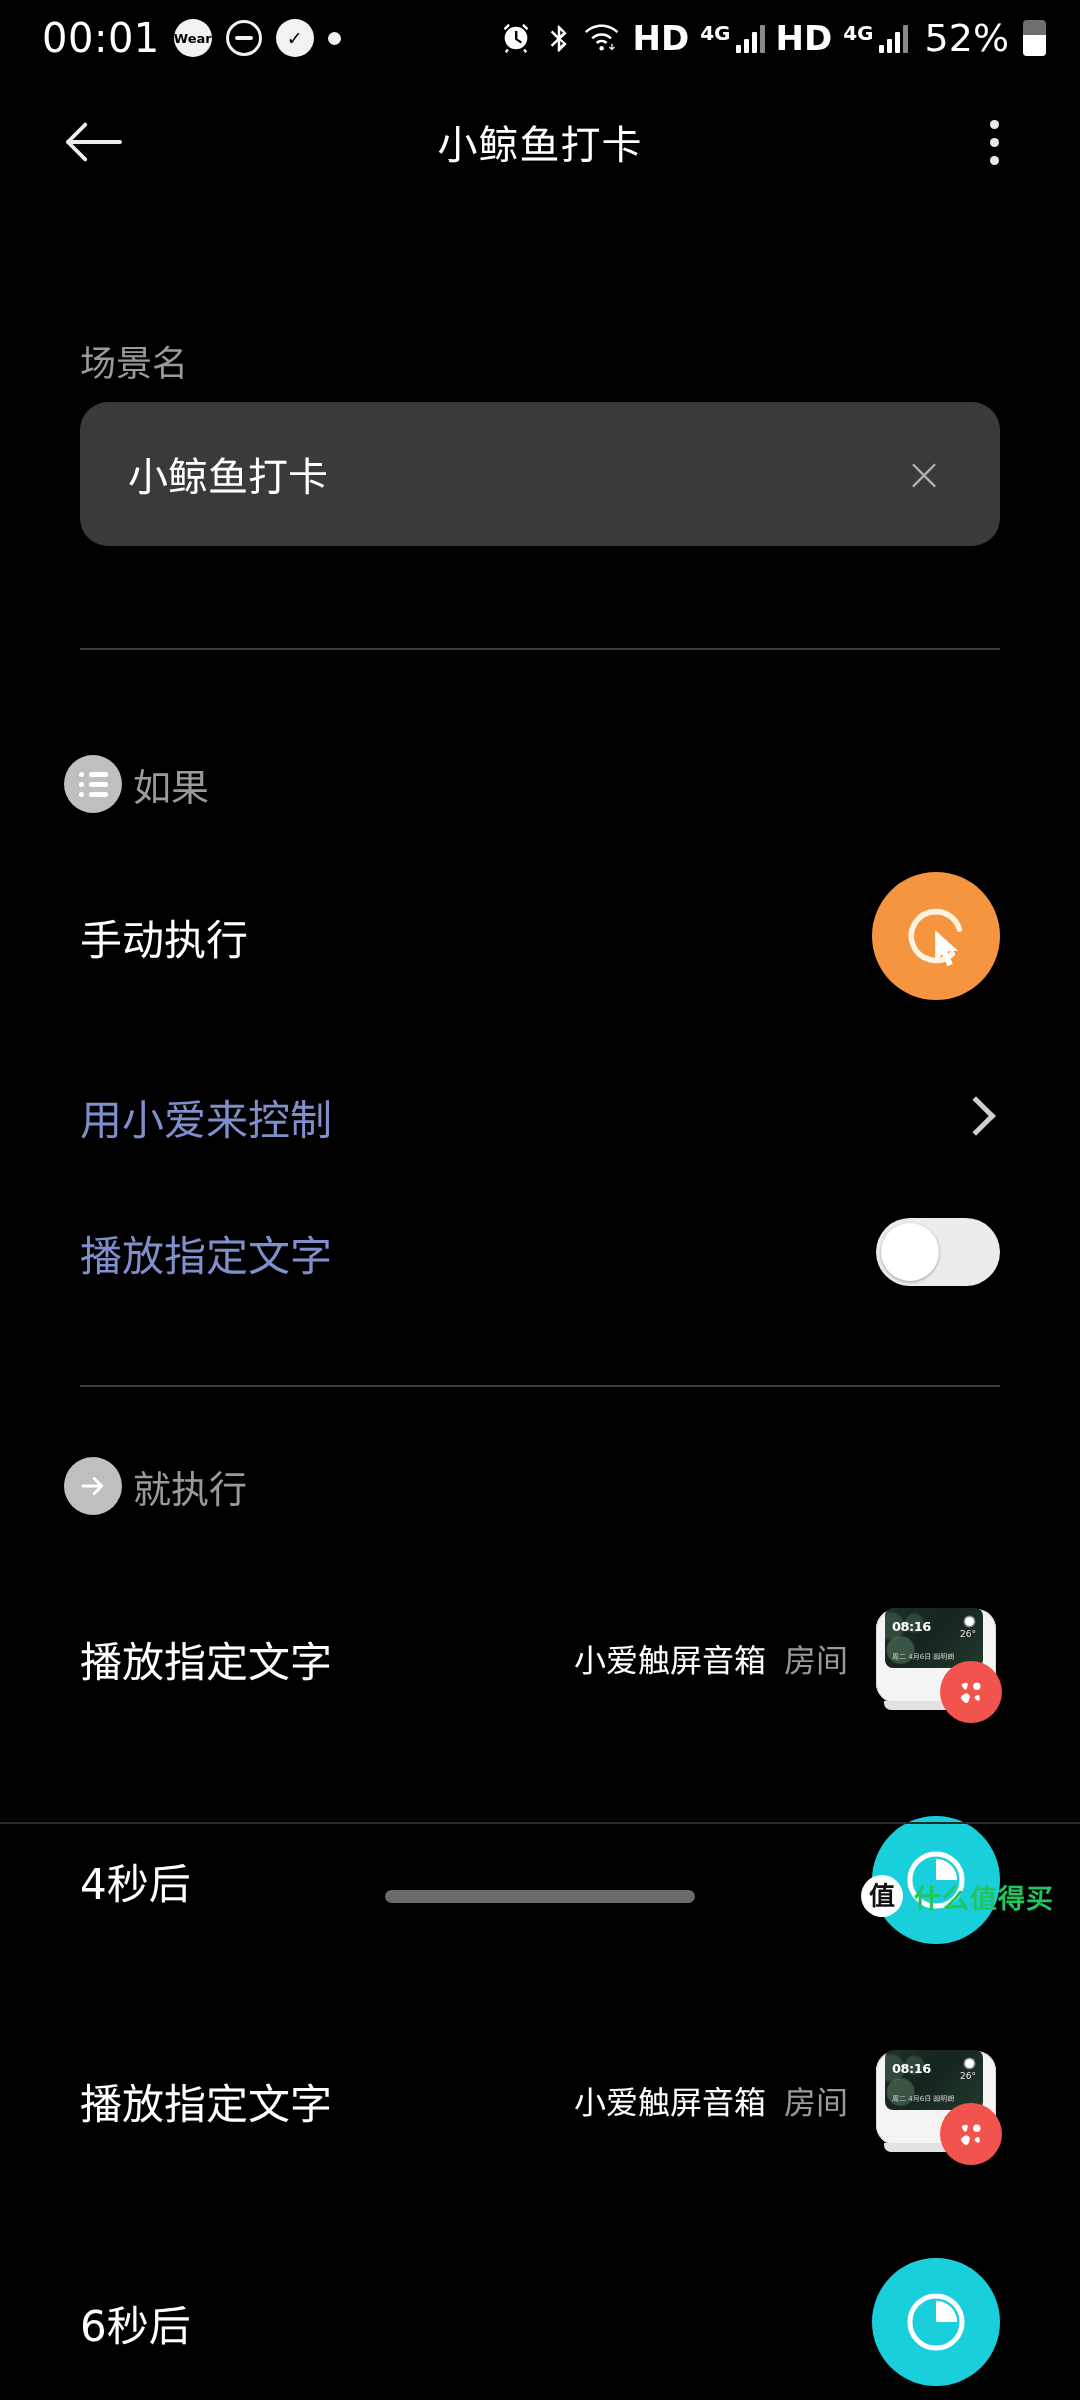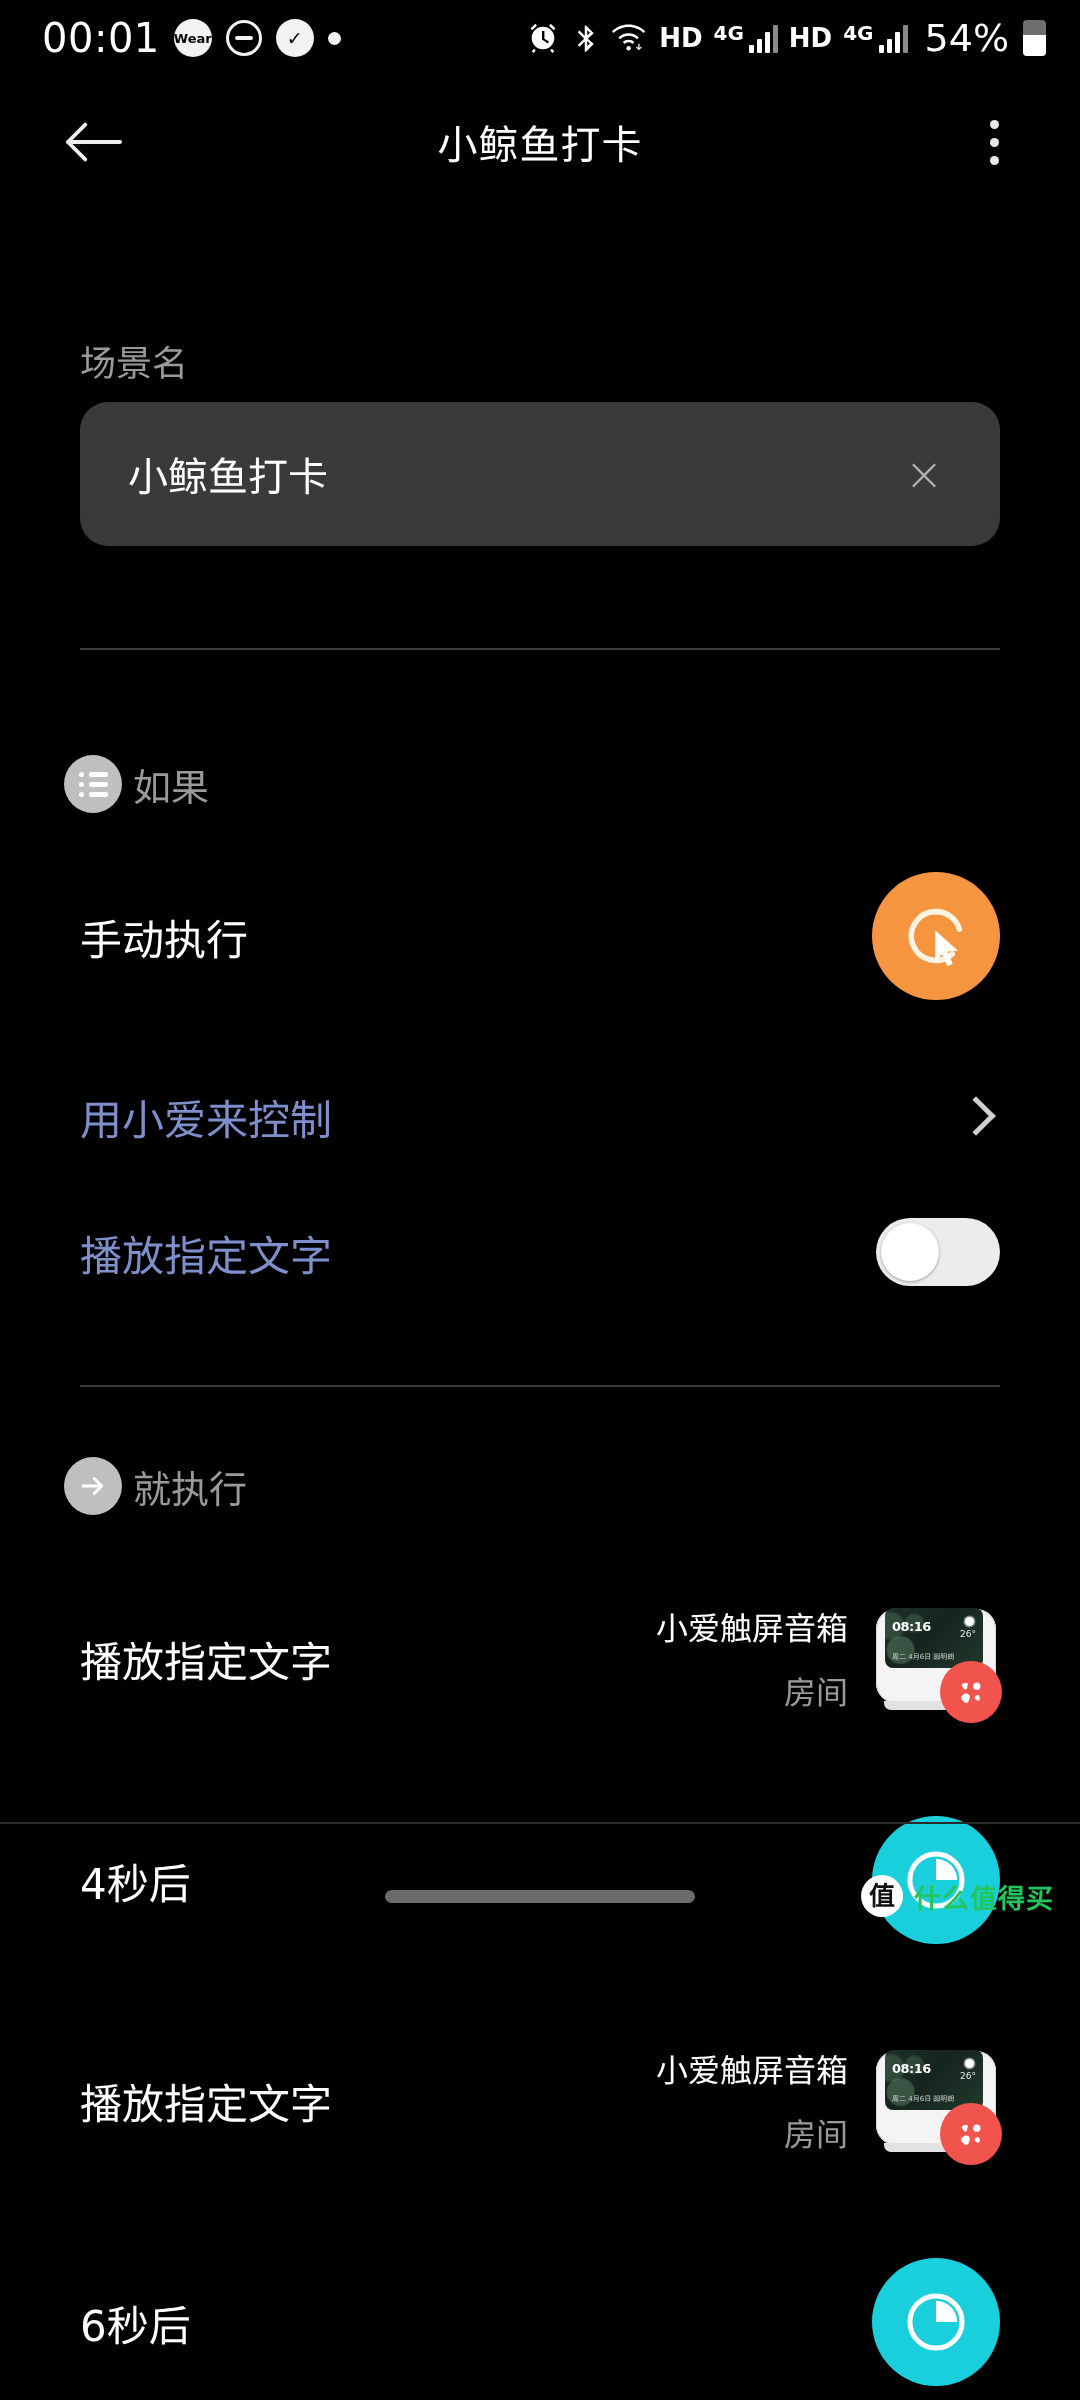--- a/index.html
+++ b/index.html
@@ -36,21 +36,21 @@
     background:#f2f2f2; border-radius:2px;
   }
   .check-pill {
     width:38px; height:38px; border-radius:19px; background:#f2f2f2;
     display:flex; align-items:center; justify-content:center;
     color:#000; font-size:19px; line-height:1; font-weight:600;
   }
   .dot-icon { width:13px; height:13px; border-radius:50%; background:#f2f2f2; }
 
   .sb-ico { display:block; }
-  .sb-text { color:#fff; font-size:26px; font-weight:700; line-height:1; letter-spacing:0; }
+  .sb-text { color:#fff; font-size:34px; font-weight:700; line-height:1; letter-spacing:0; }
   .net-grp { display:flex; align-items:flex-end; gap:5px; }
   .net-4g {
     color:#fff; font-size:20px; font-weight:700; line-height:1;
     position:relative; top:-10px;
   }
   .bars { display:flex; align-items:flex-end; gap:3px; height:30px; }
   .bars i { display:block; width:5px; background:#fff; border-radius:1px; }
   .bars i:nth-child(1){ height:8px; }
   .bars i:nth-child(2){ height:14px; }
   .bars i:nth-child(3){ height:21px; }
@@ -153,21 +153,21 @@
 
   
   .badge-circle {
     width:128px; height:128px; border-radius:50%;
     display:flex; align-items:center; justify-content:center; flex:0 0 auto;
     cursor:pointer;
   }
 
   
   .row-right { display:flex; align-items:center; gap:26px; }
-  .dev-meta { display:flex; flex-direction:column; align-items:flex-end; gap:18px; }
+  .dev-meta { display:flex; flex-direction:row; align-items:flex-end; gap:18px; }
   .dev-name { color:#fff; font-size:32px; font-weight:400; }
   .dev-room { color:#9a9a9a; font-size:32px; font-weight:400; }
 
   
   .thumb { position:relative; width:126px; height:126px; flex:0 0 auto; cursor:pointer; }
   .spk-body {
     position:absolute; left:2px; top:14px; width:120px; height:94px;
     background:#f4f4f4; border-radius:20px;
     box-shadow:inset 0 0 0 1px #d8d8d8;
   }
@@ -277,21 +277,21 @@
       <span class="net-grp">
         <span class="net-4g">4G</span>
         <span class="bars">
             <i></i>
             <i></i>
             <i></i>
             <i></i>
           </span>
       </span>
 
-      <span class="batt-pct">54%</span>
+      <span class="batt-pct">52%</span>
       <span class="batt">
         <span class="batt-fill" id="battFill" style="height: 58%;"></span>
       </span>
     </div>
   </div>
 
   <div class="appbar">
     <div class="back-btn">
       <svg width="58" height="48" viewBox="0 0 30 24" fill="none" stroke="#ededed" stroke-width="2" stroke-linecap="round" stroke-linejoin="round">
         <path d="M29 12H2M11 3L2 12l9 9"></path>

